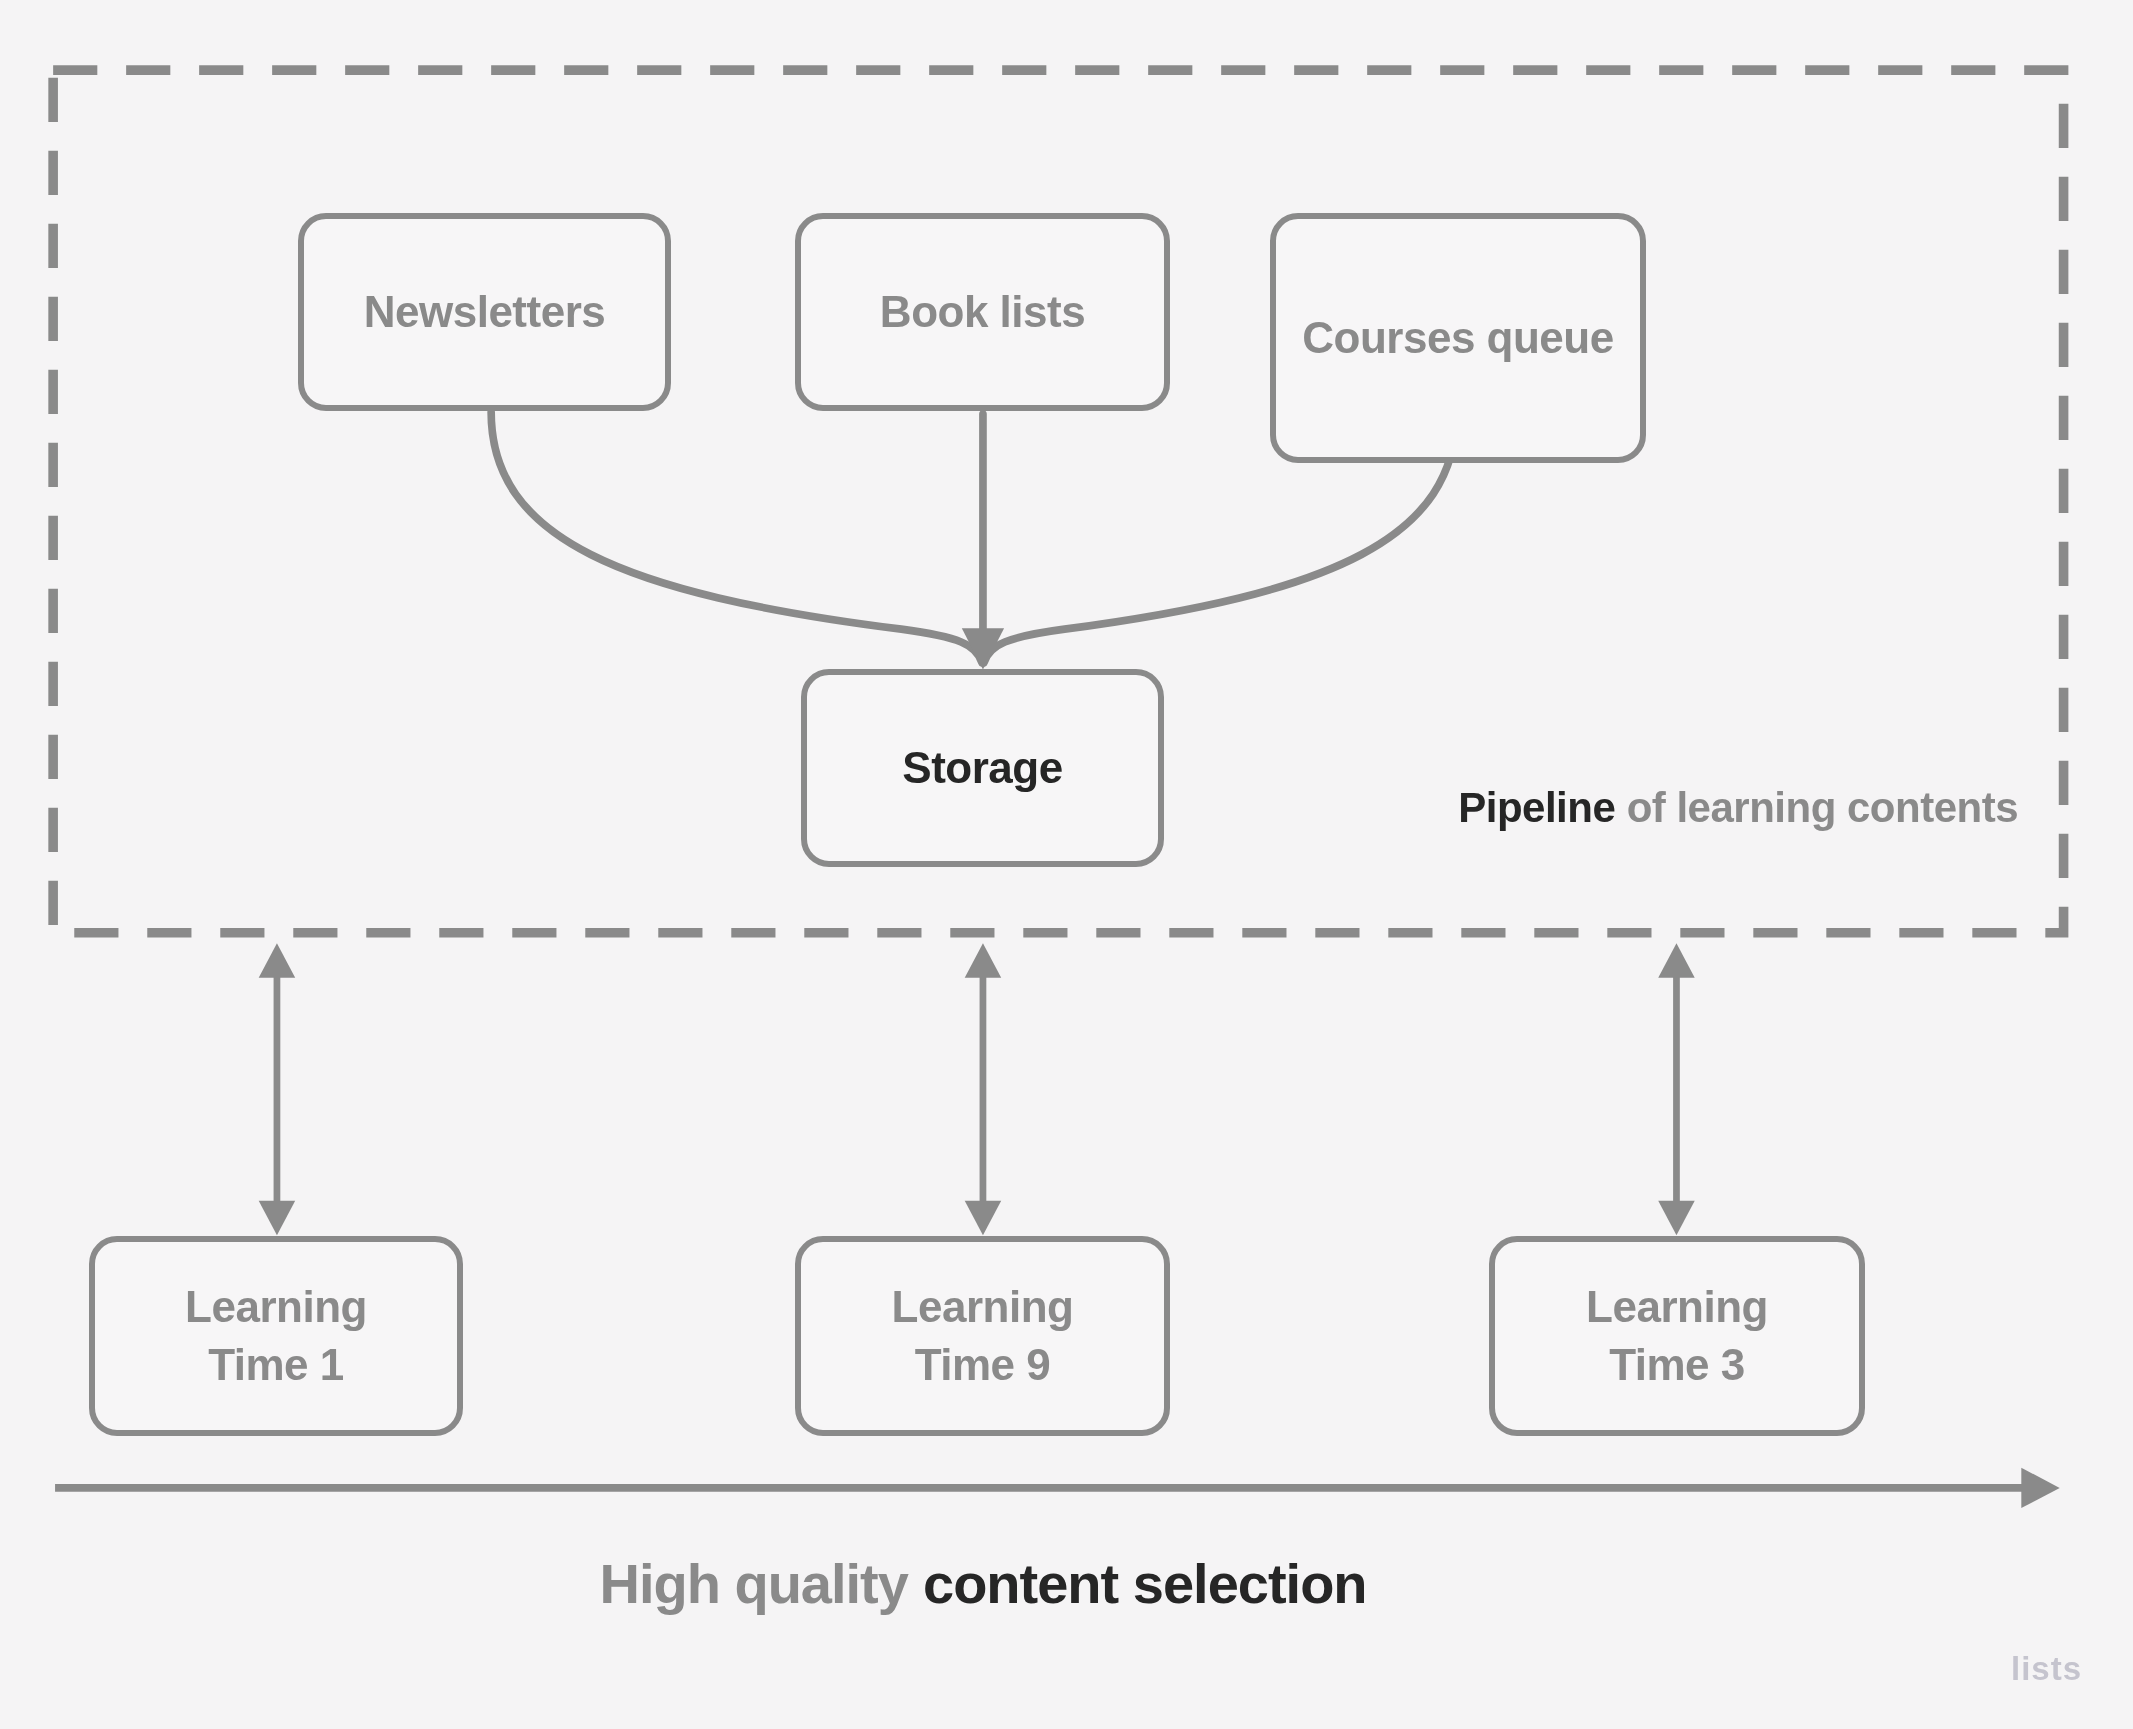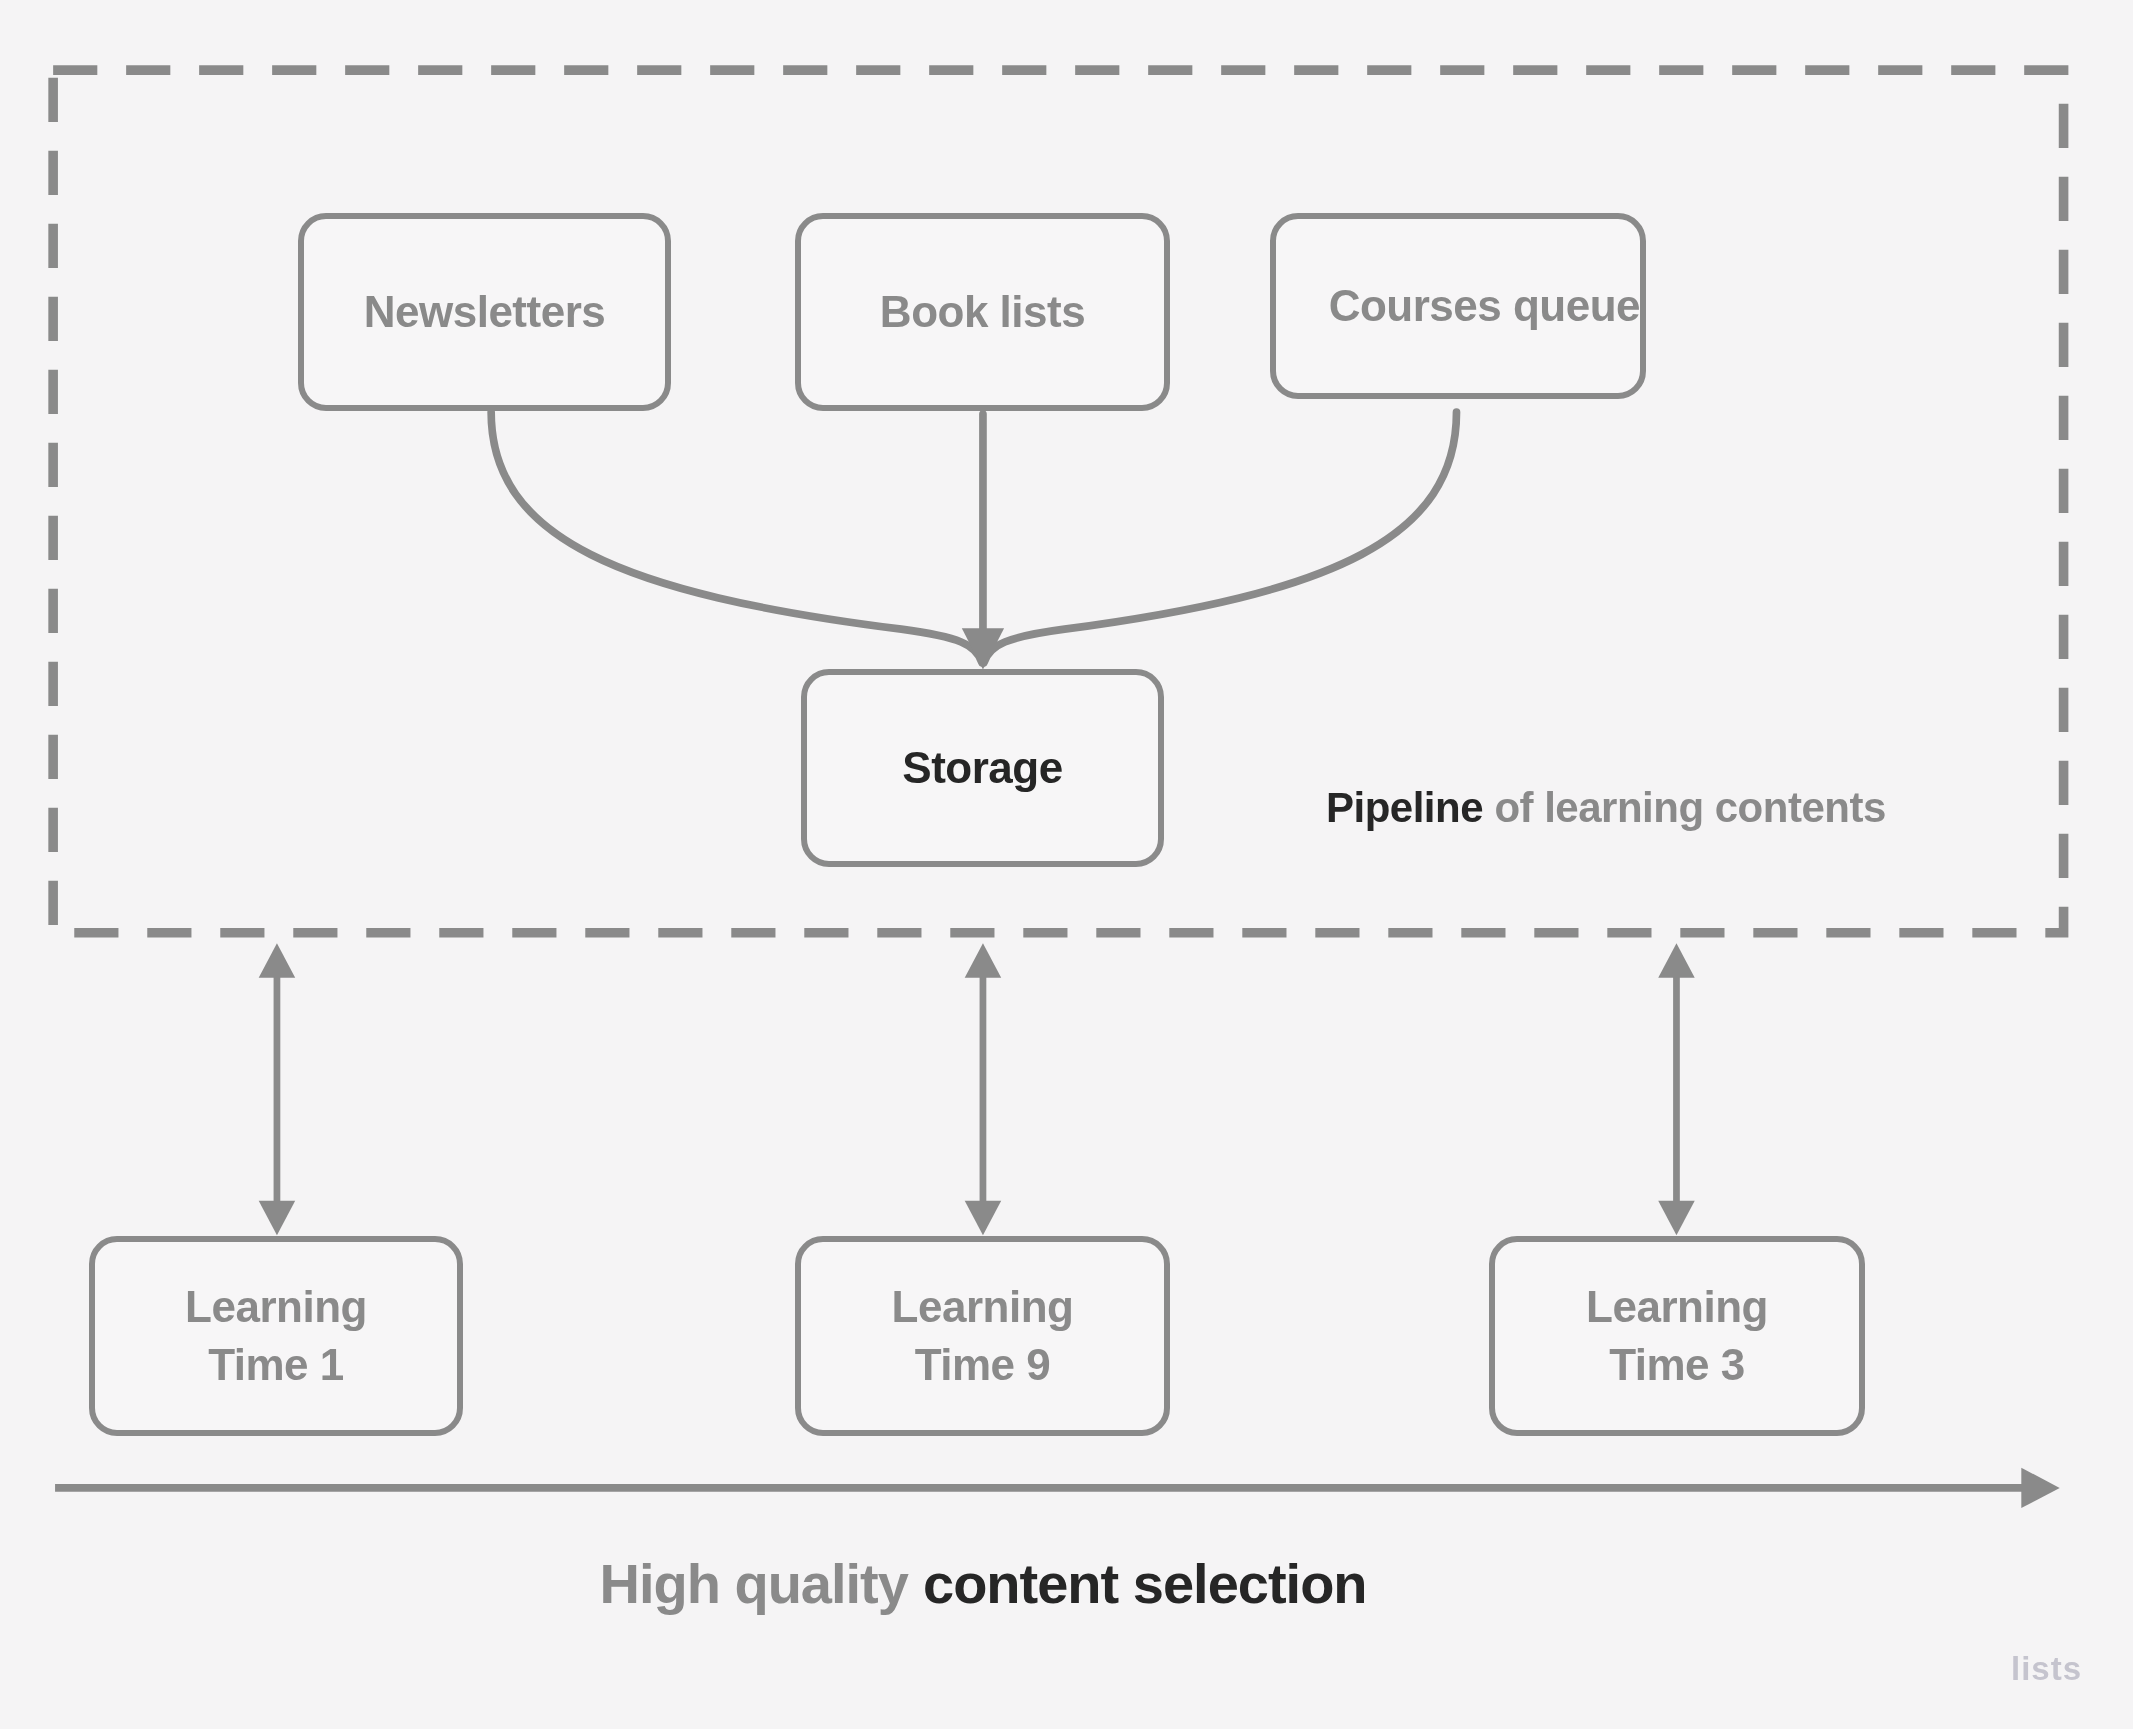--- a/index.html
+++ b/index.html
@@ -25,30 +25,30 @@
     font-weight:bold;
     font-size:44px;
     letter-spacing:-0.5px;
     color:#8a8a8a;
   }
   .node .lines{line-height:58px;}
   .node.dark{color:#262626;}
 
   #node-newsletters{left:298px;top:213px;width:373px;height:198px;}
   #node-booklists  {left:795px;top:213px;width:375px;height:198px;}
-  #node-courses    {left:1270px;top:213px;width:376px;height:186px;justify-content:flex-end;}
+  #node-courses    {left:1270px;top:213px;width:376px;height:250px;}
   #node-storage    {left:801px;top:669px;width:363px;height:198px;}
   #node-lt1        {left:89px;top:1236px;width:374px;height:200px;}
   #node-lt2        {left:795px;top:1236px;width:375px;height:200px;}
   #node-lt3        {left:1489px;top:1236px;width:376px;height:200px;}
 
   .pipeline-caption{
     position:absolute;
     left:1326px;top:784px;width:692px;
-    text-align:left;
+    text-align:right;
     font-weight:bold;
     font-size:42px;
     letter-spacing:-0.5px;
     color:#8a8a8a;
     white-space:nowrap;
   }
   .pipeline-caption .bold-part{color:#262626;}
   .pipeline-caption .rest-part{margin-left:0.27em;}
 
   .footer-line{

